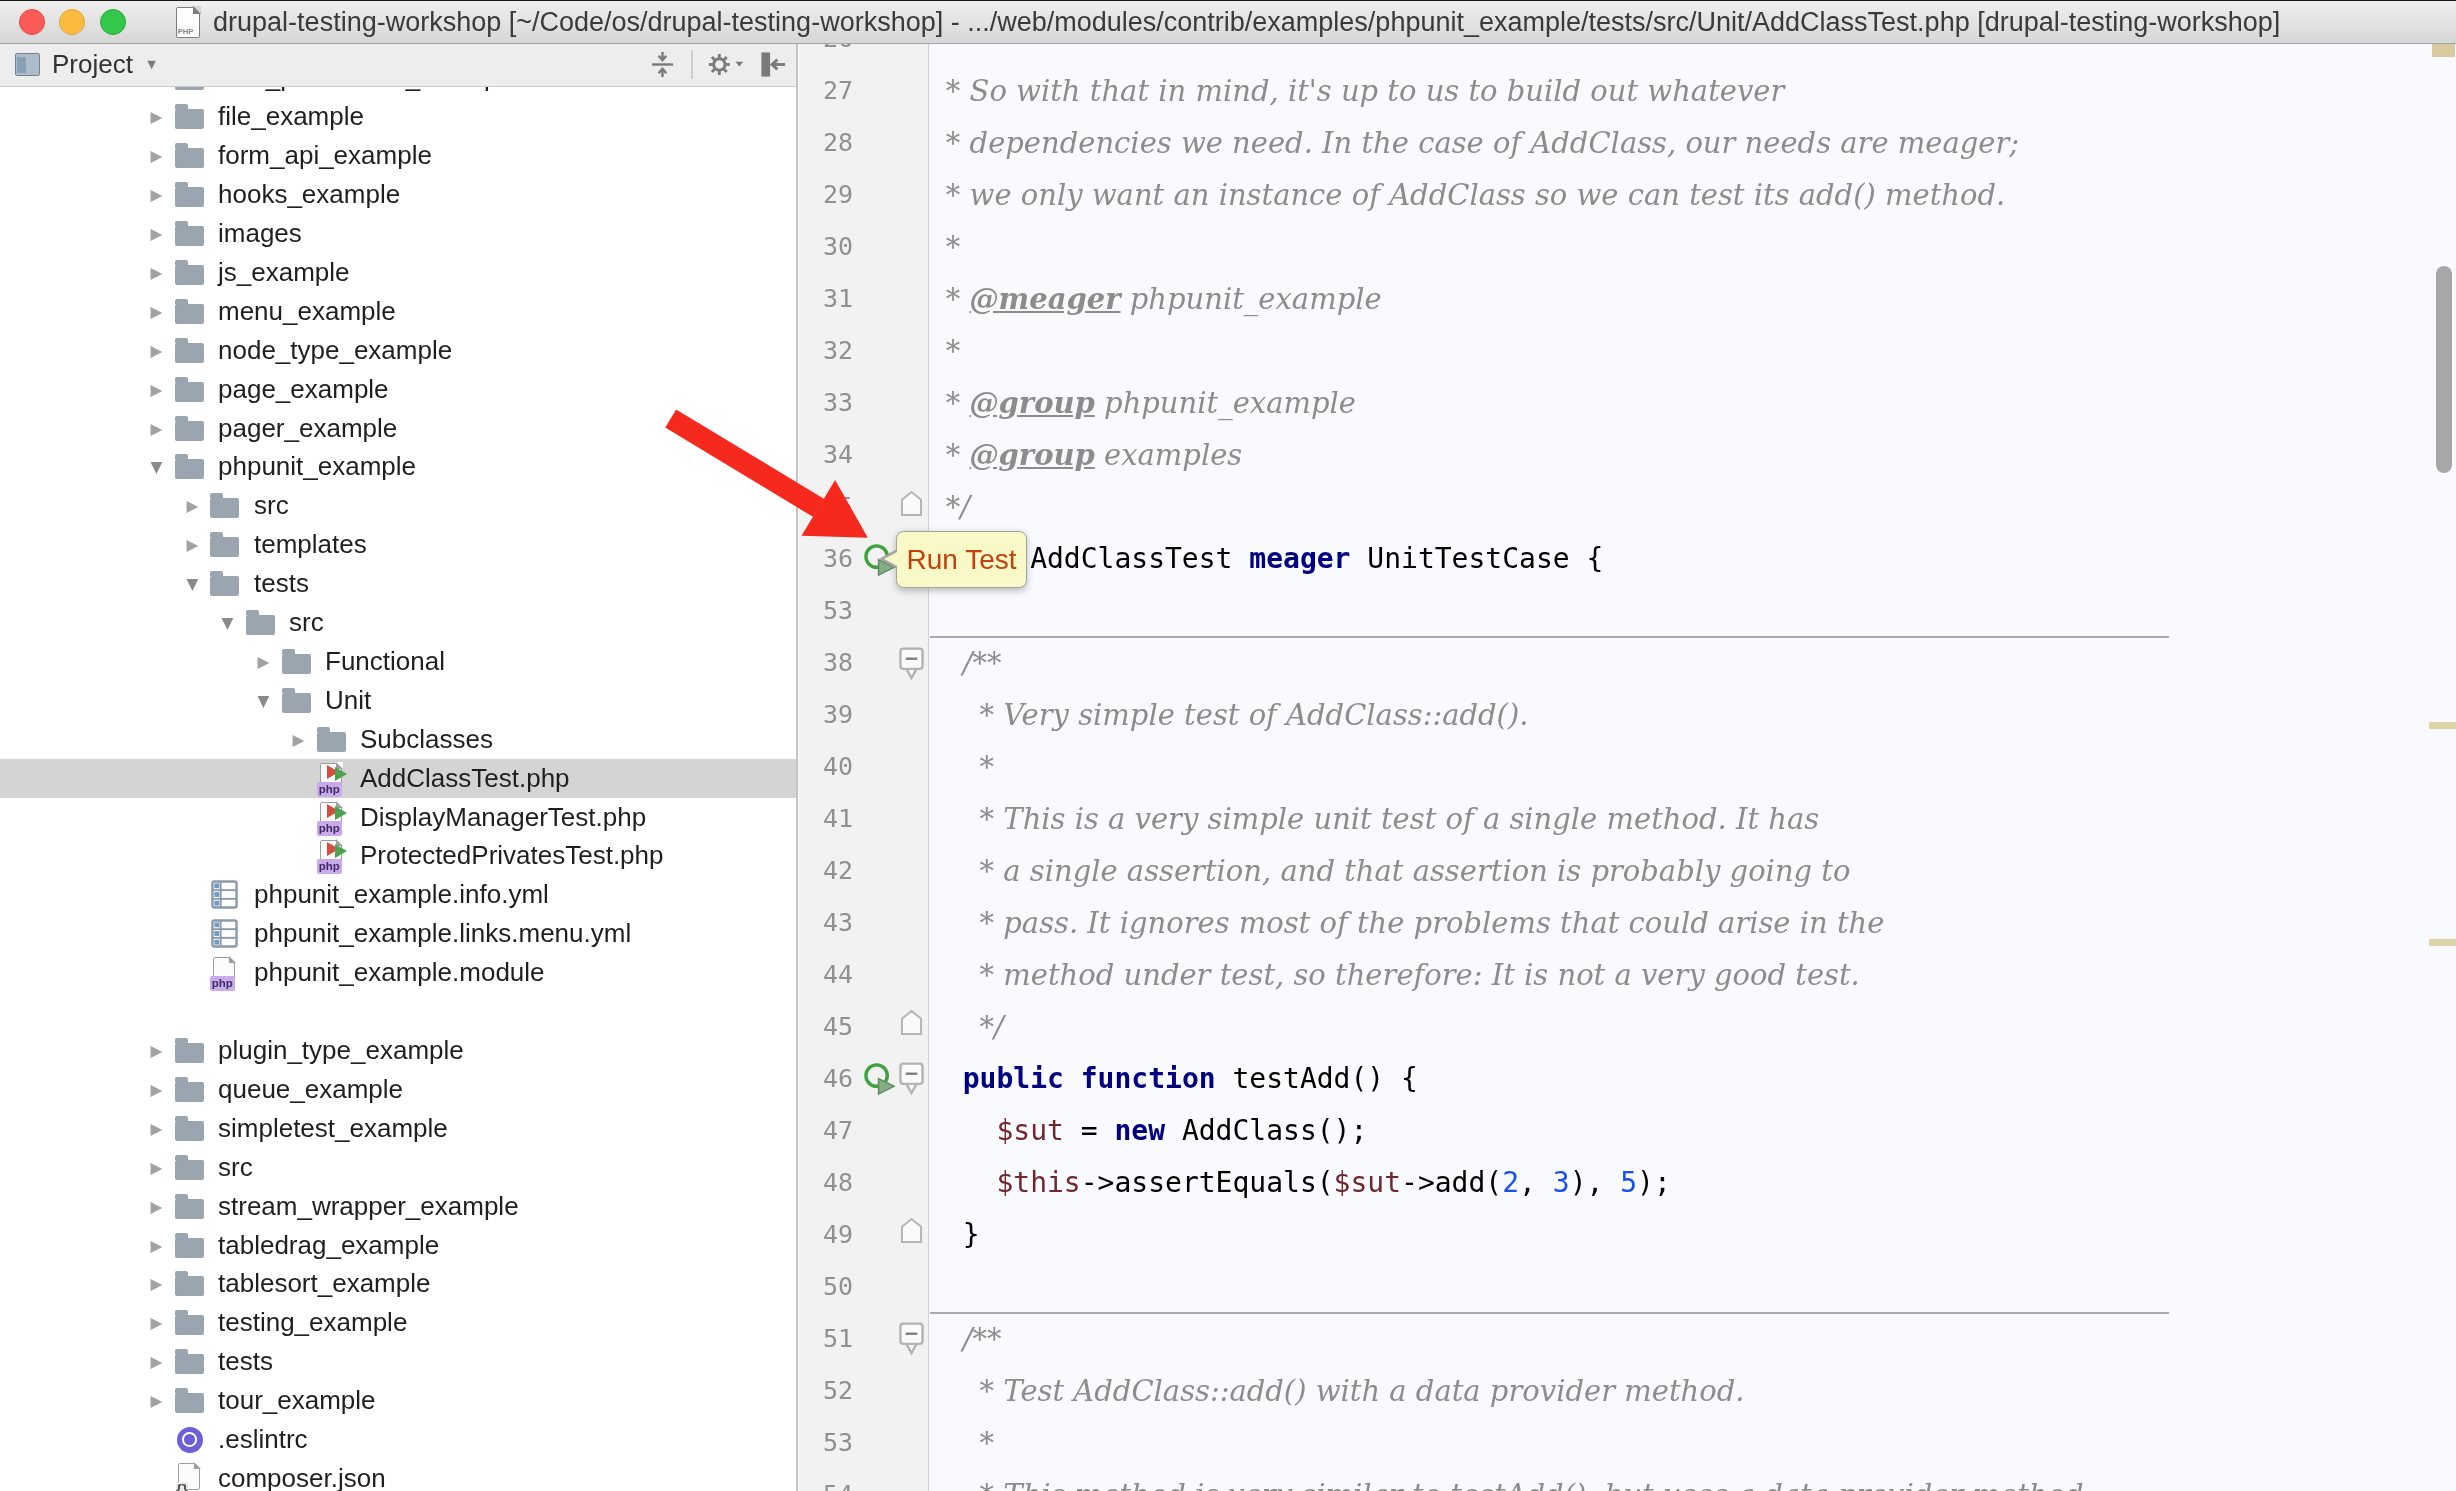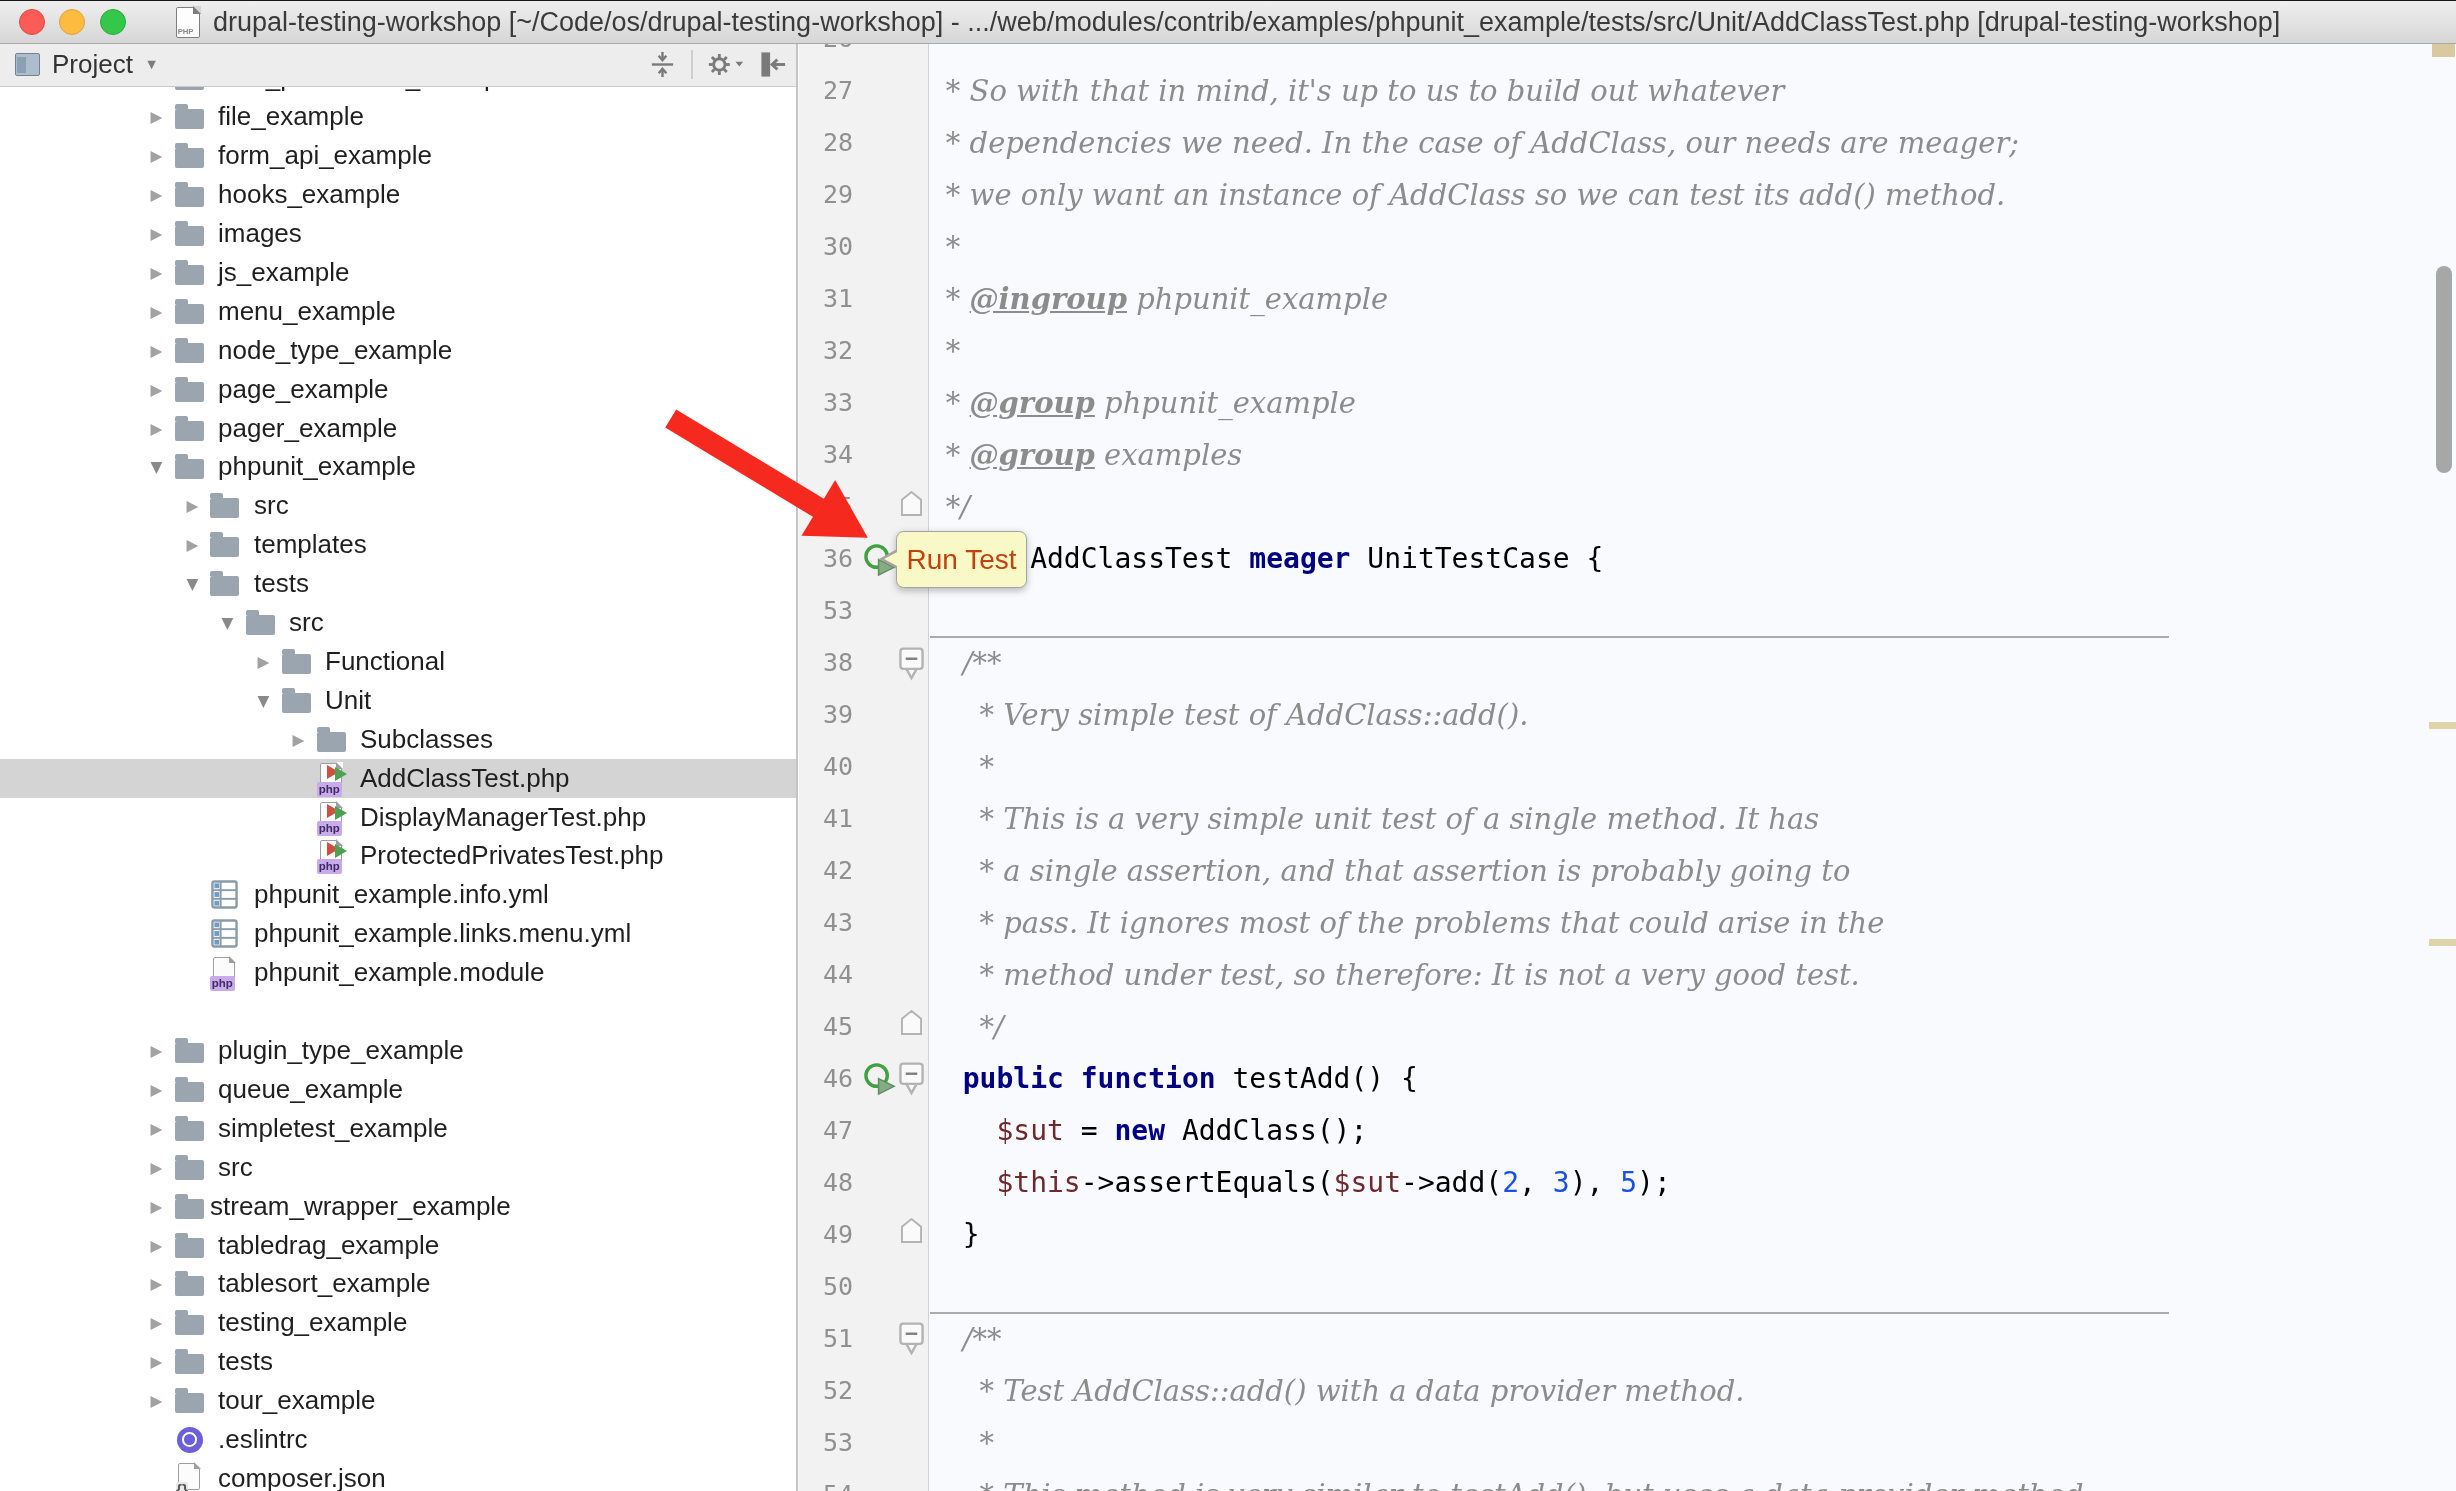--- a/index.html
+++ b/index.html
@@ -90,21 +90,21 @@
 <body>
 
 <div id="app">
 
   <div id="gutter"></div>
   <div id="editor-lines">
       <div class="codeline" style="top: 65px;"><span class="tk-p"> </span><span class="tk-c">* So with that in mind, it's up to us to build out whatever</span></div>
       <div class="codeline" style="top: 117px;"><span class="tk-p"> </span><span class="tk-c">* dependencies we need. In the case of AddClass, our needs are meager;</span></div>
       <div class="codeline" style="top: 169px;"><span class="tk-p"> </span><span class="tk-c">* we only want an instance of AddClass so we can test its add() method.</span></div>
       <div class="codeline" style="top: 221px;"><span class="tk-p"> </span><span class="tk-c">*</span></div>
-      <div class="codeline" style="top: 273px;"><span class="tk-p"> </span><span class="tk-c">* </span><span class="tk-g">@ingroup</span><span class="tk-c"> phpunit_example</span></div>
+      <div class="codeline" style="top: 273px;"><span class="tk-p"> </span><span class="tk-c">* </span><span class="tk-g">@meager</span><span class="tk-c"> phpunit_example</span></div>
       <div class="codeline" style="top: 325px;"><span class="tk-p"> </span><span class="tk-c">*</span></div>
       <div class="codeline" style="top: 377px;"><span class="tk-p"> </span><span class="tk-c">* </span><span class="tk-g">@group</span><span class="tk-c"> phpunit_example</span></div>
       <div class="codeline" style="top: 429px;"><span class="tk-p"> </span><span class="tk-c">* </span><span class="tk-g">@group</span><span class="tk-c"> examples</span></div>
       <div class="codeline" style="top: 481px;"><span class="tk-p"> </span><span class="tk-c">*/</span></div>
       <div class="codeline" style="top: 533px;"><span class="tk-k">class</span><span class="tk-p"> AddClassTest </span><span class="tk-k">meager</span><span class="tk-p"> UnitTestCase {</span></div>
       <div class="codeline" style="top: 637px;"><span class="tk-p">  </span><span class="tk-c">/**</span></div>
       <div class="codeline" style="top: 689px;"><span class="tk-p">   </span><span class="tk-c">* Very simple test of AddClass::add().</span></div>
       <div class="codeline" style="top: 741px;"><span class="tk-p">   </span><span class="tk-c">*</span></div>
       <div class="codeline" style="top: 793px;"><span class="tk-p">   </span><span class="tk-c">* This is a very simple unit test of a single method. It has</span></div>
       <div class="codeline" style="top: 845px;"><span class="tk-p">   </span><span class="tk-c">* a single assertion, and that assertion is probably going to</span></div>
@@ -345,21 +345,21 @@
         <span class="ticon" style="left: 173px;">
           <span class="folder"></span>
         </span>
         <span class="tlabel" style="left: 218px;">src</span>
       </div>
       <div class="trow" style="top: 1145px;">
         <span class="tarrow" style="left: 144px;">▶</span>
         <span class="ticon" style="left: 173px;">
           <span class="folder"></span>
         </span>
-        <span class="tlabel" style="left: 210px;">stream_wrapper_example</span>
+        <span class="tlabel" style="left: 218px;">stream_wrapper_example</span>
       </div>
       <div class="trow" style="top: 1184px;">
         <span class="tarrow" style="left: 144px;">▶</span>
         <span class="ticon" style="left: 173px;">
           <span class="folder"></span>
         </span>
         <span class="tlabel" style="left: 218px;">tabledrag_example</span>
       </div>
       <div class="trow" style="top: 1222px;">
         <span class="tarrow" style="left: 144px;">▶</span>

